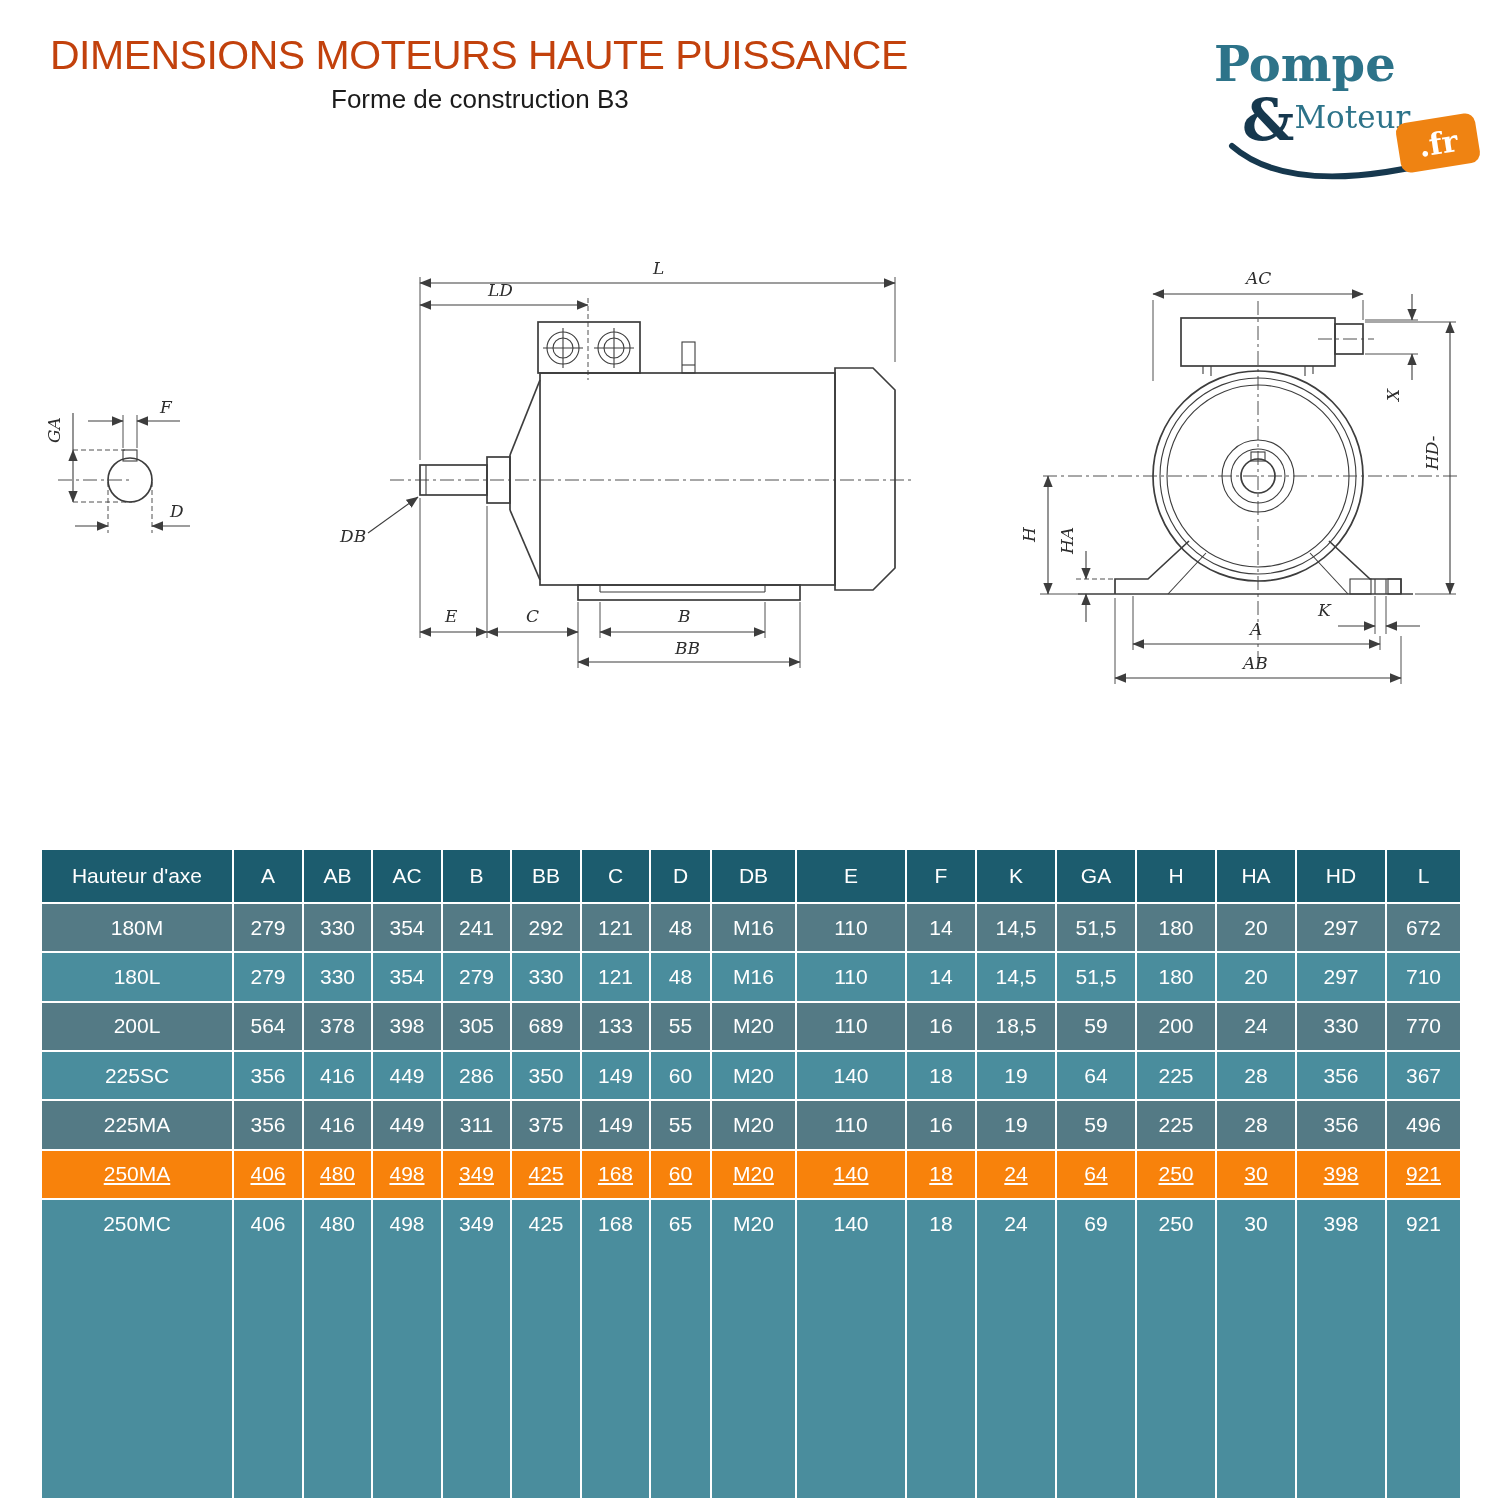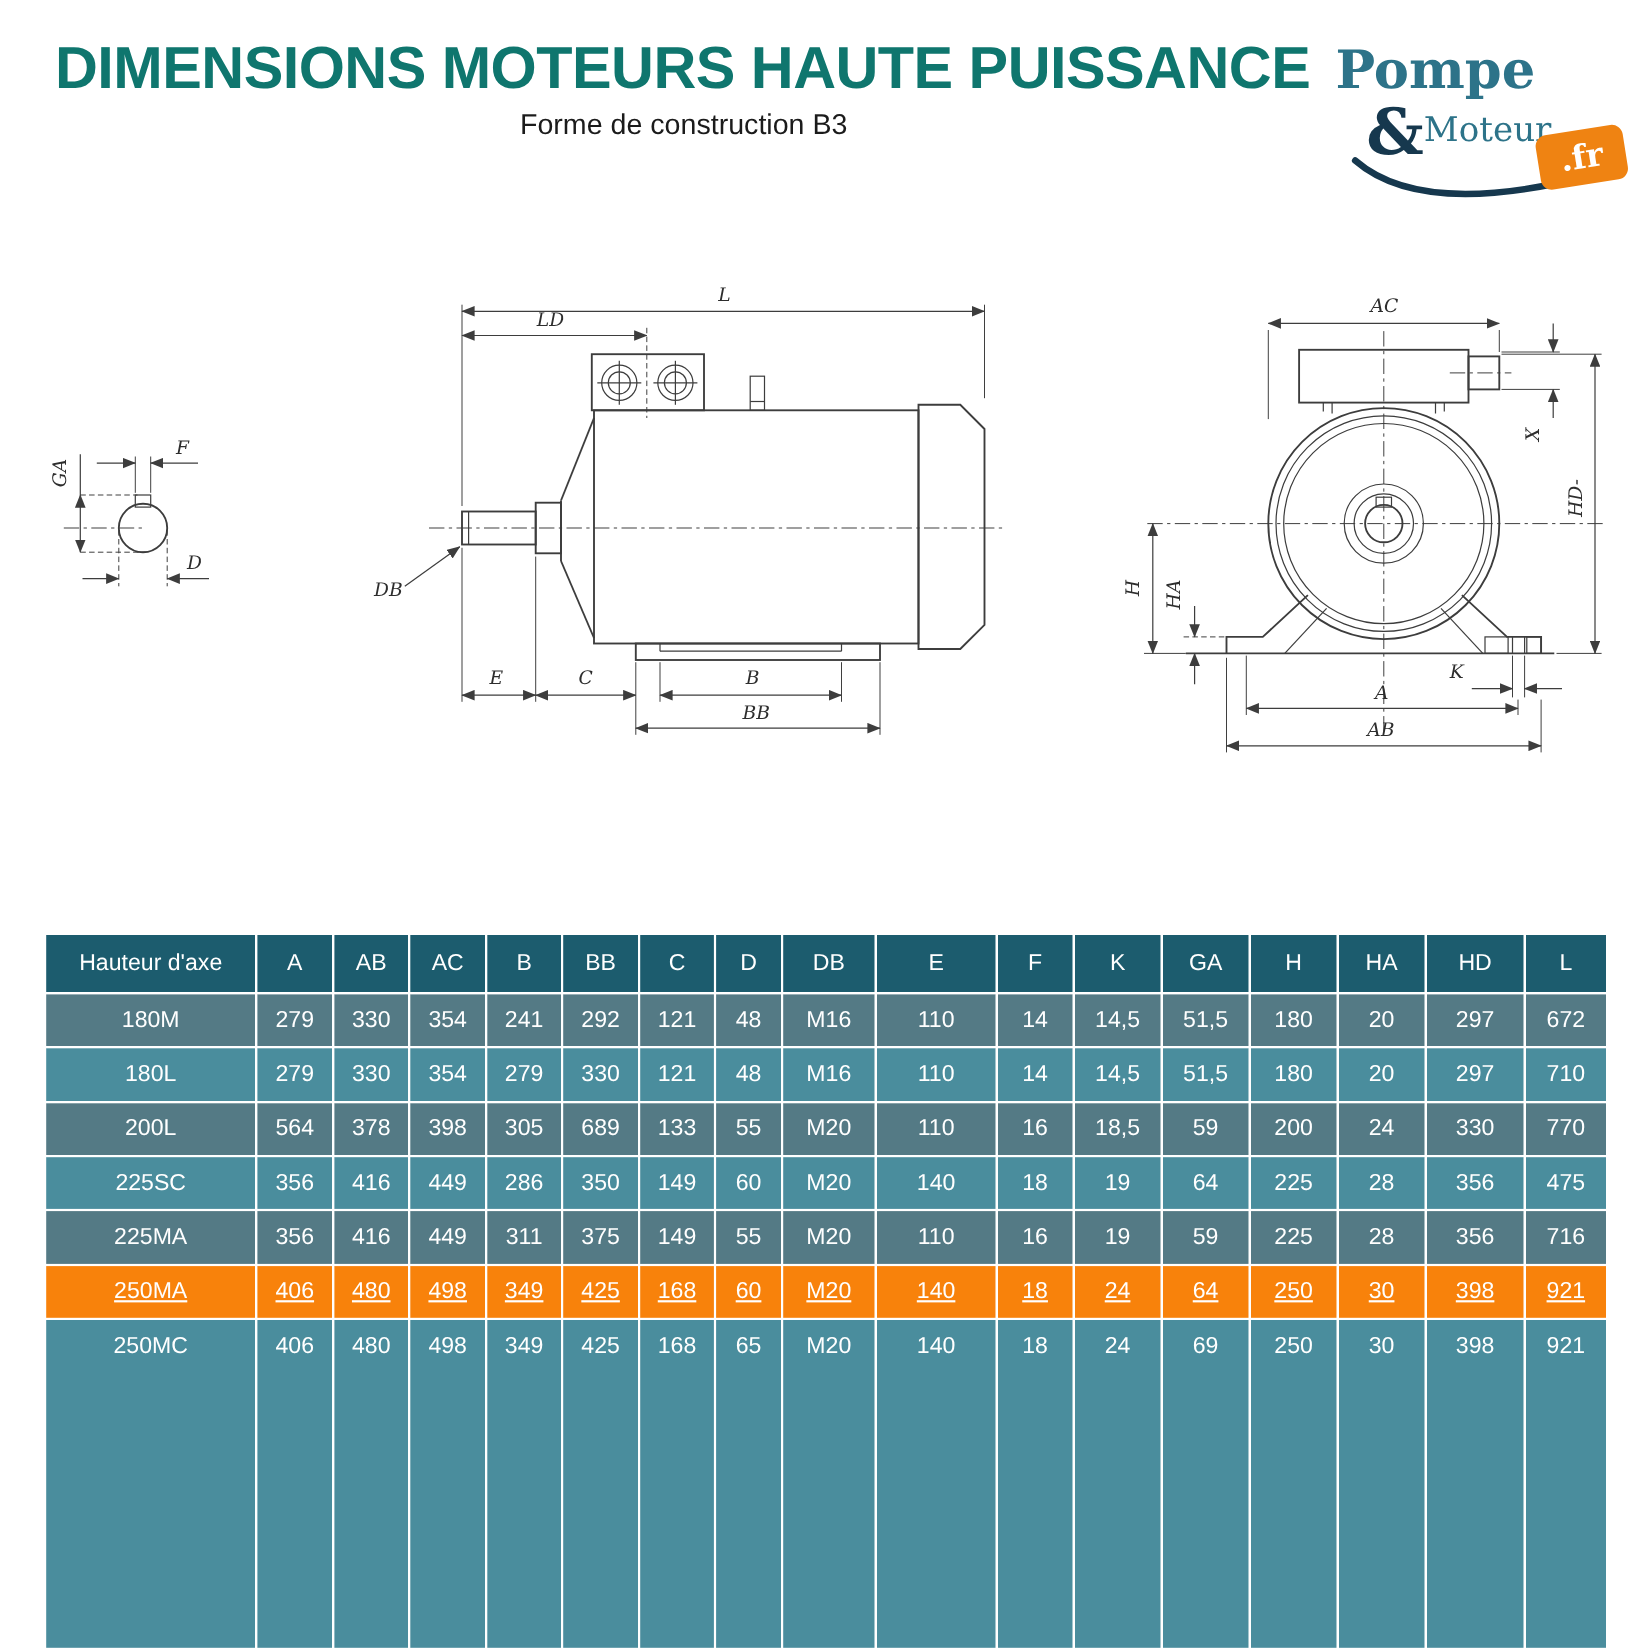--- a/index.html
+++ b/index.html
@@ -2,21 +2,21 @@
 <html style="--header-bg: #1c5c6e; --row-dark: #547a85; --row-light: #4a8d9d; --hl: #f8820b; --grid: #ffffff; --tbl-text: #ffffff; --logo-teal: #2d7389; --logo-navy: #16384e; --logo-orange: #ef8312; --stroke: #3d3d3d;"><head>
 <meta charset="utf-8">
 <style>
   html,body{margin:0;padding:0;}
   body{
     width:1500px;height:1500px;position:relative;background:#ffffff;
     font-family:"Liberation Sans",sans-serif;overflow:hidden;
   }
   
   .title-block{position:absolute;left:50px;top:34px;}
-  .page-title{margin:0;font-size:54px;font-weight:700;letter-spacing:-0.5px;color:#0f766e;line-height:1.05;}
+  .page-title{margin:0;font-size:41px;font-weight:400;letter-spacing:-0.5px;color:#c2410c;line-height:1.05;}
   .page-subtitle{margin:7px 0 0 2px;font-size:26px;font-weight:400;color:#1b1b1b;text-align:center;}
   
   .logo{position:absolute;left:1198px;top:42px;width:282px;height:150px;font-family:"DejaVu Serif",serif;}
   .logo-pompe{position:absolute;left:16px;top:-6px;font-size:48px;font-weight:bold;color:var(--logo-teal);}
   .logo-line2{position:absolute;left:44px;top:44px;white-space:nowrap;}
   .logo-amp{font-size:58px;font-weight:bold;color:var(--logo-navy);vertical-align:-12px;}
   .logo-moteur{font-size:31px;font-weight:normal;color:var(--logo-teal);}
   .logo-swoosh{position:absolute;left:26px;top:100px;}
   .logo-fr{position:absolute;right:2px;top:76px;width:80px;height:50px;background:var(--logo-orange);
     border-radius:10px;transform:rotate(-9deg);display:flex;align-items:center;justify-content:center;
@@ -347,40 +347,40 @@
         <td>149</td>
         <td>60</td>
         <td>M20</td>
         <td>140</td>
         <td>18</td>
         <td>19</td>
         <td>64</td>
         <td>225</td>
         <td>28</td>
         <td>356</td>
-        <td>475</td>
+        <td>367</td>
       </tr>
       <tr class="dark">
         <td>225MA</td>
         <td>356</td>
         <td>416</td>
         <td>449</td>
         <td>311</td>
         <td>375</td>
         <td>149</td>
         <td>55</td>
         <td>M20</td>
         <td>110</td>
         <td>16</td>
         <td>19</td>
         <td>59</td>
         <td>225</td>
         <td>28</td>
         <td>356</td>
-        <td>716</td>
+        <td>496</td>
       </tr>
       <tr class="hl">
         <td>250MA</td>
         <td>406</td>
         <td>480</td>
         <td>498</td>
         <td>349</td>
         <td>425</td>
         <td>168</td>
         <td>60</td>

